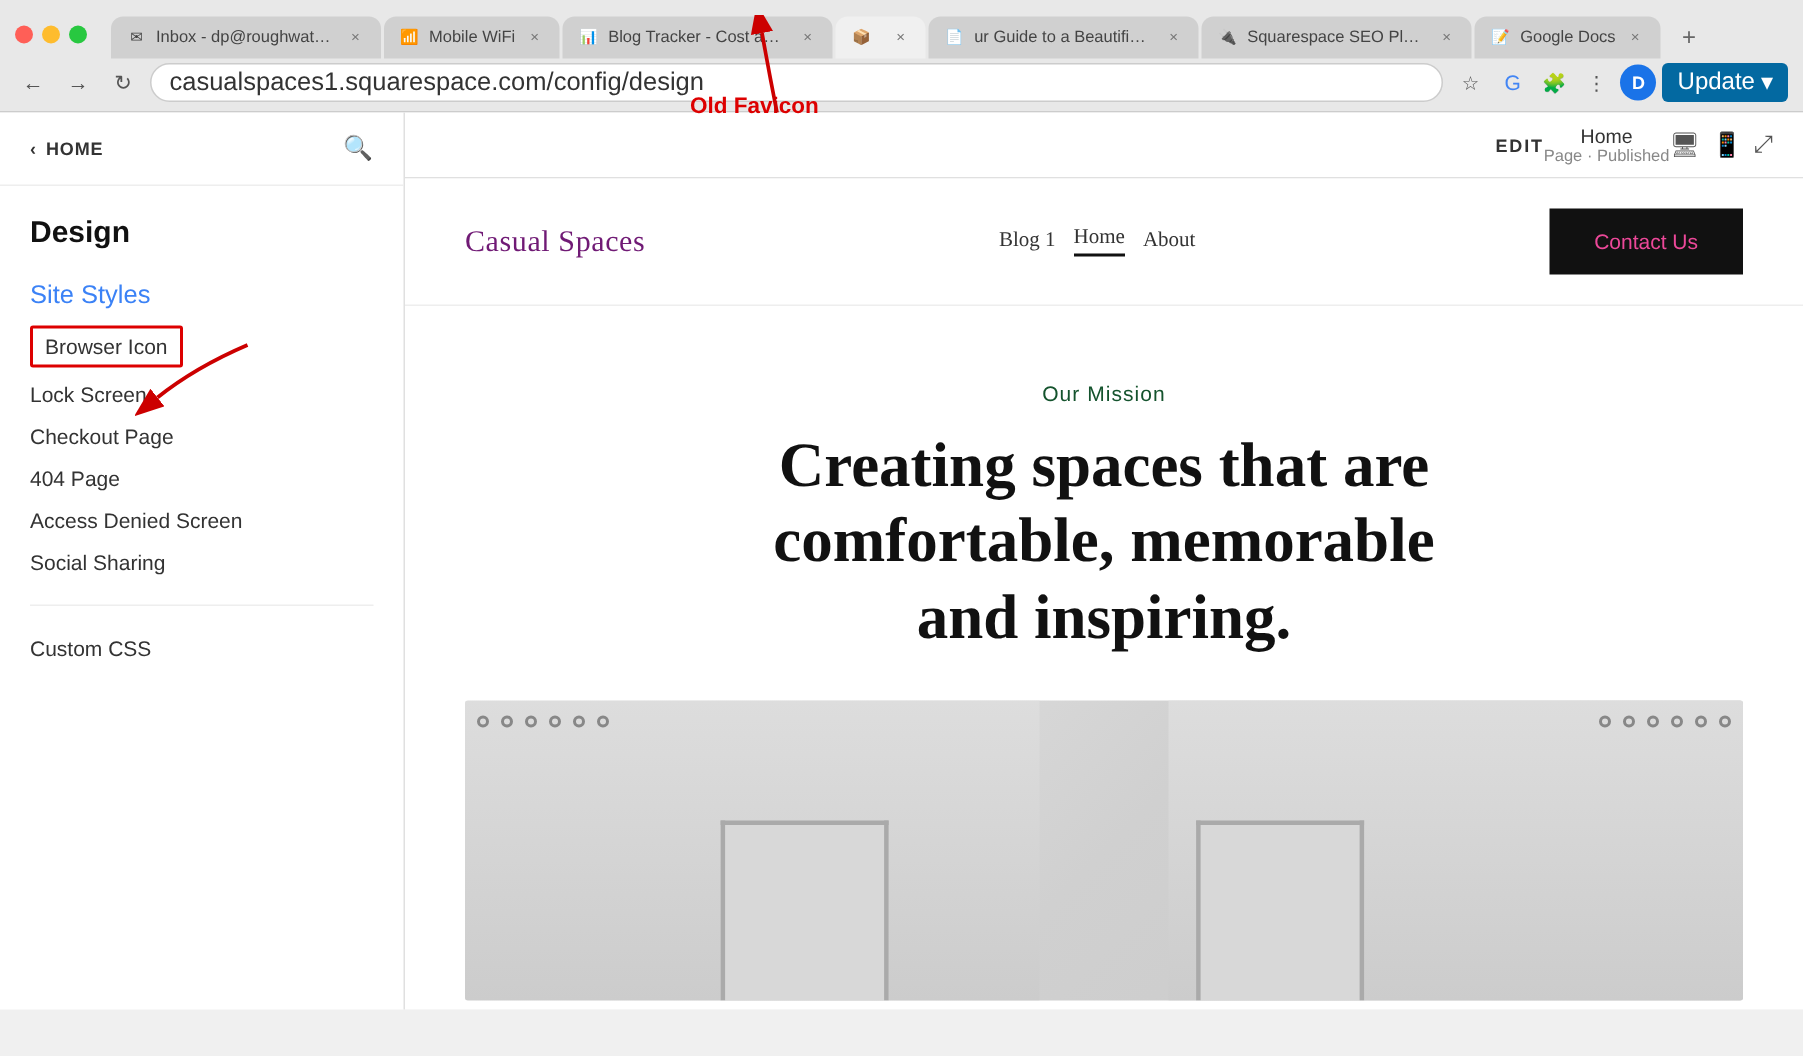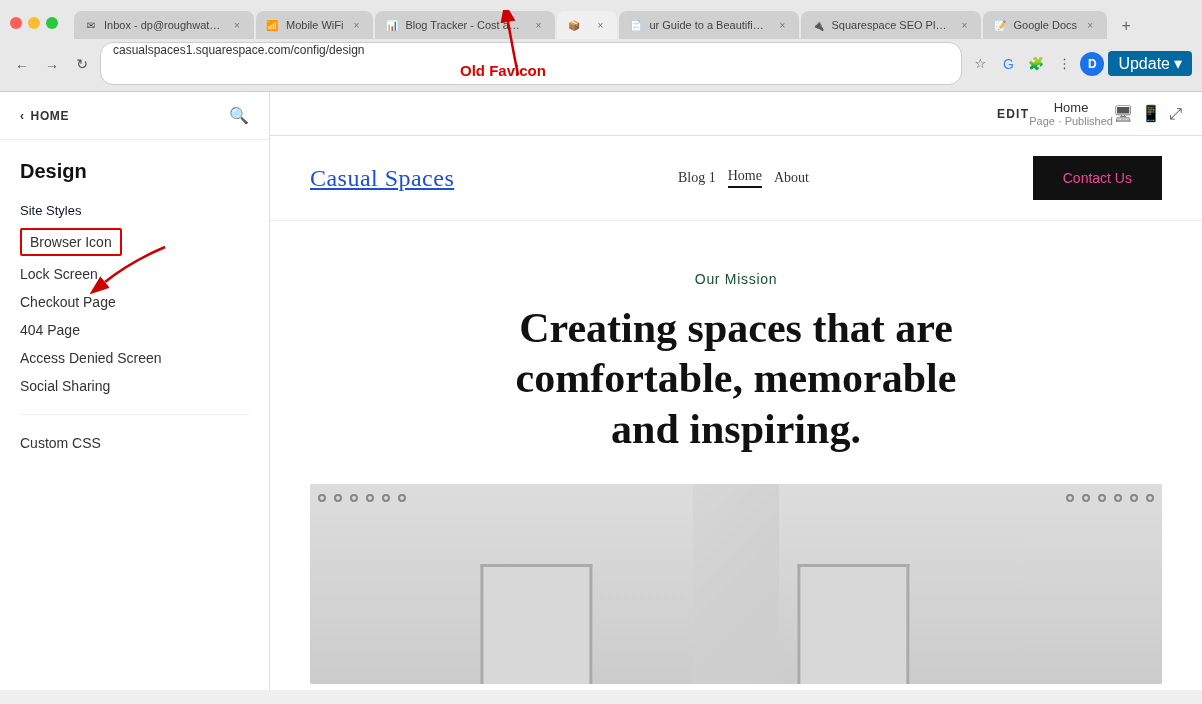--- a/index.html
+++ b/index.html
@@ -83,26 +83,27 @@
       gap: 6px;
       background: #e8e8e8;
     }
     .nav-btn {
       width: 24px; height: 24px; border-radius: 50%;
       display: flex; align-items: center; justify-content: center;
       font-size: 14px; color: #555; cursor: pointer;
     }
     .address-bar {
       flex: 1;
-      height: 43px;
+      height: 26px;
       background: white;
       border-radius: 13px;
       display: flex;
+      align-items: center;
       padding: 0 12px;
-      font-size: 12px;
+      font-size: 17px;
       color: #333;
       border: 1px solid #ccc;
     }
     .toolbar-actions {
       display: flex; gap: 4px; align-items: center;
     }
     .toolbar-icon {
       width: 24px; height: 24px; border-radius: 50%;
       display: flex; align-items: center; justify-content: center;
       font-size: 13px; color: #555; cursor: pointer;
@@ -150,21 +151,21 @@
     }
     .sidebar-content {
       padding: 20px 20px;
       flex: 1;
     }
     .sidebar-title {
       font-size: 20px; font-weight: 700; color: #111;
       margin-bottom: 20px;
     }
     .sidebar-section-label {
-      font-size: 13px; font-weight: 500; color: #0f172a;
+      font-size: 17px; font-weight: 500; color: #3b82f6;
       margin-bottom: 10px; margin-top: 4px;
     }
     .sidebar-item {
       padding: 6px 0;
       font-size: 14px;
       color: #333;
       cursor: pointer;
       display: block;
     }
     .sidebar-item.highlighted {
@@ -222,25 +223,24 @@
       margin: 0;
     }
     .site-nav {
       display: flex;
       align-items: center;
       justify-content: space-between;
       padding: 20px 40px;
       border-bottom: 1px solid #eee;
     }
     .site-logo {
-      font-size: 24px;
+      font-size: 20px;
       font-family: Georgia, serif;
-      color: #1d4ed8;
+      color: #701a75;
       letter-spacing: 0.02em;
-      text-decoration: underline;
     }
     .nav-links {
       display: flex; gap: 12px; align-items: center; font-family: Liberation Serif, serif;
     }
     .nav-link {
       font-size: 14px; color: #333; cursor: pointer;
       text-decoration: none;
     }
     .nav-link.active {
       border-bottom: 2px solid #111;

